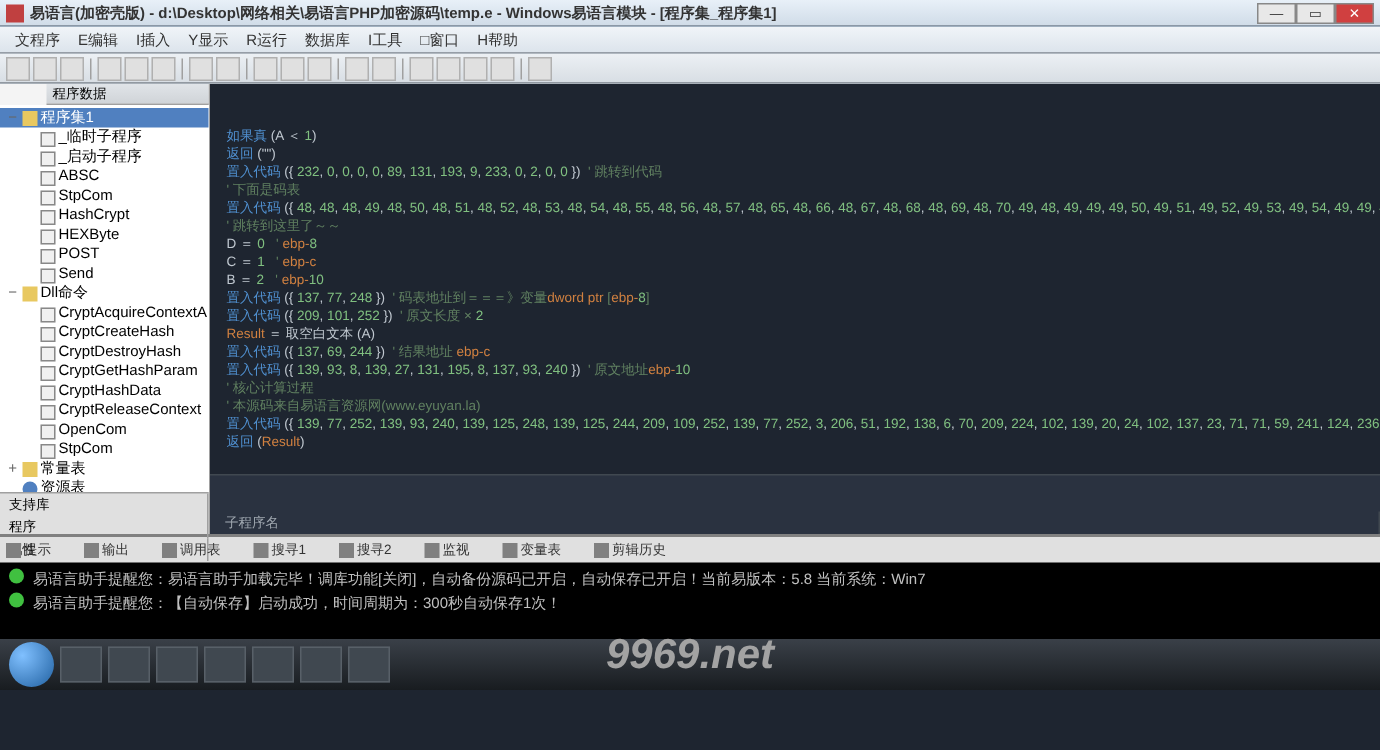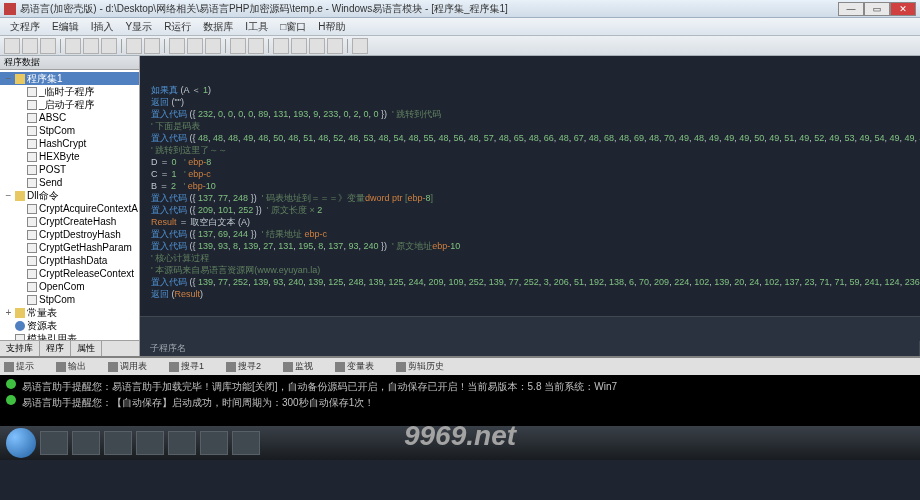--- a/index.html
+++ b/index.html
@@ -1,41 +1,41 @@
 <!DOCTYPE html>
 <html><head>
 <meta charset="utf-8">
 <style>
 * { margin:0; padding:0; box-sizing:border-box; font-family:"Microsoft YaHei",SimSun,sans-serif; }
 body { width:920px; height:500px; overflow:hidden; background:#1e2530; position:relative; }
 .titlebar { height:18px; background:linear-gradient(#e8f0f8,#d0dce8); border-bottom:1px solid #a0b0c0; display:flex; align-items:center; padding:0 4px; font-size:10px; color:#333; }
 .titlebar .icon { width:12px; height:12px; background:#c04040; margin-right:4px; }
-.titlebar .title { flex:1; white-space:nowrap; overflow:hidden; }
+.titlebar .title { flex:1; white-space:nowrap; overflow:hidden;font-weight:bold; }
 .titlebar .winbtns { display:flex; gap:0; }
 .titlebar .wb { width:26px; height:14px; border:1px solid #888; display:flex; align-items:center; justify-content:center; font-size:9px; background:#e8e8e8; }
 .titlebar .wb.close { background:#d04040; color:#fff; }
 .menubar { height:18px; background:linear-gradient(#f0f4f8,#dce4ec); border-bottom:1px solid #b0b8c0; display:flex; align-items:center; padding:0 4px; font-size:10px; color:#333; }
 .menubar span { padding:0 6px; cursor:default; }
 .toolbar { height:20px; background:linear-gradient(#ecf0f4,#d8dee4); border-bottom:1px solid #a8b0b8; display:flex; align-items:center; padding:0 4px; gap:2px; }
 .toolbar .tb { width:16px; height:16px; border:1px solid #b0b0b0; background:#e0e0e0; }
 .toolbar .tb:nth-child(8) { background:#d0b050; }
 .toolbar .sep { width:1px; height:14px; background:#a0a0a0; margin:0 2px; }
 .mainrow { display:flex; height:300px; }
 .sidebar { width:140px; background:#f4f4f4; border-right:1px solid #a0a0a0; display:flex; flex-direction:column; }
-.treehdr { height:14px; background:linear-gradient(#e0e4e8,#d0d4d8); border-bottom:1px solid #a0a0a0; font-size:9px; padding:0 4px; display:flex; align-items:center; }
+.treehdr { height:14px; background:linear-gradient(#e0e4e8,#d0d4d8); border-bottom:1px solid #a0a0a0; font-size:9px; padding:0 4px; display:flex; align-items:center;margin-left:31px; }
 .tree { flex:1; overflow:auto; font-size:10px; line-height:13px; padding:2px 0; background:#fff; }
 .tree .tn { padding-left:4px; white-space:nowrap; cursor:default; display:flex; align-items:center; }
 .tree .tn .toggle { display:inline-block; width:9px; text-align:center; color:#666; }
 .tree .tn .ic { display:inline-block; width:10px; height:10px; margin:0 2px; }
 .tree .ic.folder { background:#e8c860; }
 .tree .ic.page { background:#f0f0f0; border:1px solid #888; }
 .tree .ic.globe { background:#5080c0; border-radius:50%; }
 .tree .tn.sel { background:#5080c0; color:#fff; }
-.tree .d1 { padding-left:16px; }
-.sbtabs { height:16px; background:#e0e0e0; border-top:1px solid #a0a0a0; display:flex; font-size:9px; }
+.tree .d1 { padding-left:16px;align-items:flex-end; }
+.sbtabs { height:28px; background:#e0e0e0; border-top:1px solid #a0a0a0; display:flex; font-size:9px;flex-direction:column; }
 .sbtabs span { padding:1px 6px; border-right:1px solid #a0a0a0; }
 .editor { flex:1; background:#1e2530; color:#c0c8d0; font-size:9px; line-height:12px; padding:4px 6px; font-family:Consolas,monospace; overflow:hidden; white-space:pre; position:relative; }
 .editor .kw { color:#5090d0; }
 .editor .kw2 { color:#d08040; }
 .editor .num { color:#80c080; }
 .editor .cmt { color:#608060; }
 .bottab { position:absolute; bottom:0; left:0; right:0; height:40px; background:#2a3240; border-top:1px solid #404850; color:#a0a8b0; font-size:9px; }
 .bottab .hdr { display:flex; border-bottom:1px solid #404850;flex-direction:column; }
 .bottab .hdr span { padding:1px 10px; border-right:1px solid #404850; }
 .statusarea { height:70px; background:#000; color:#c0c0c0; font-size:10px; padding:4px 6px; border-top:2px solid #808080; }

